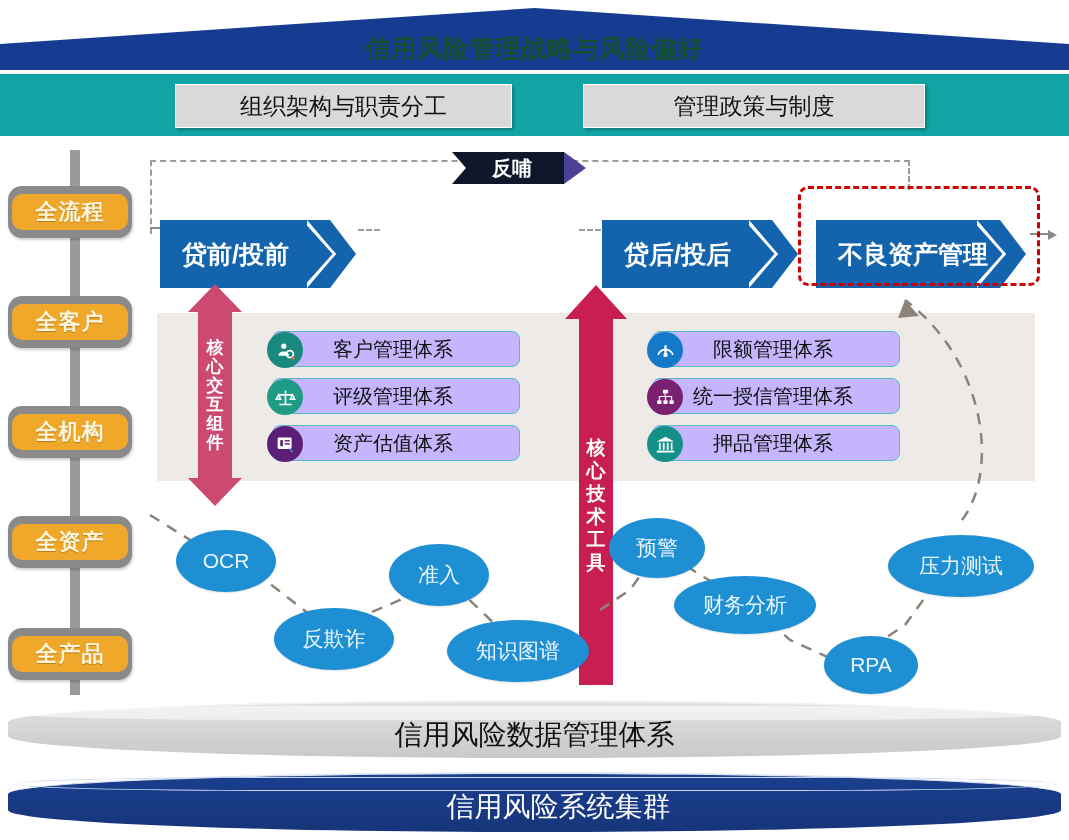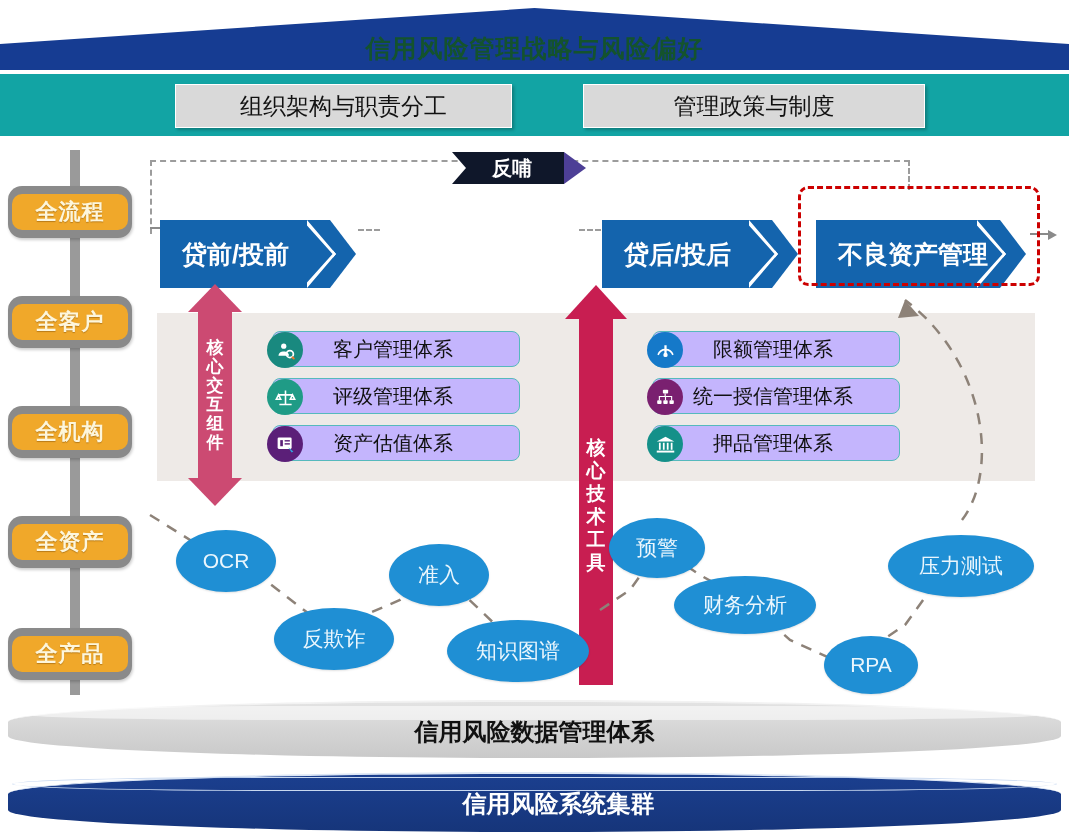--- a/index.html
+++ b/index.html
@@ -115,21 +115,21 @@
   .slab{position:absolute;left:8px;width:1053px;}
   .slab-gray{top:700px;height:56px;background:linear-gradient(180deg,#e3e3e3,#d6d6d6 45%,#c9c9c9);
       border-radius:50%/22px;border-top:2px solid #f2f2f2;}
   .slab-gray .cap{position:absolute;left:0;right:0;top:4px;height:14px;
       border-radius:50%/100%;background:rgba(255,255,255,.55);}
   .slab-blue{top:772px;height:58px;background:linear-gradient(180deg,#1b3f8f,#16357a);
       border-radius:50%/22px;border-top:2px solid #dce6f5;}
   .slab-blue .cap{position:absolute;left:4px;right:4px;top:3px;height:12px;
       border-radius:50%/100%;border:1px solid #c8d8f0;}
   .slab-title{position:absolute;left:0;right:0;top:14px;text-align:center;
-      font-size:24px;font-weight:bold;}
+      font-size:28px;font-weight:normal;}
   .slab-gray .slab-title{color:#111;}
   .slab-blue .slab-title{color:#ffffff;padding-left:48px;}
 </style>
 </head>
 <body>
 
 <div id="stage">
 
   <div class="roof">
     <div class="roof-shape"></div>

